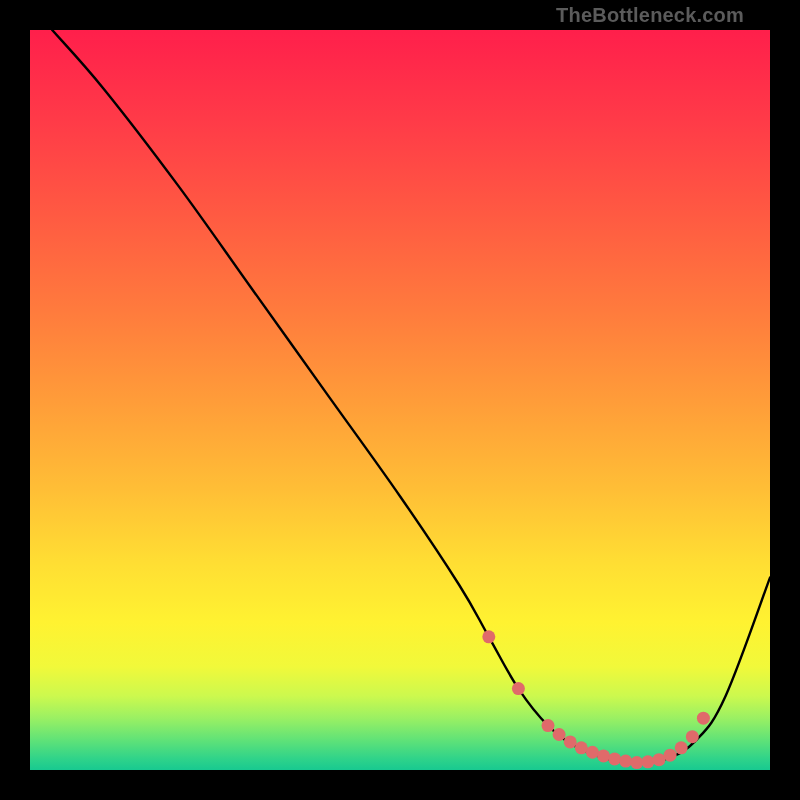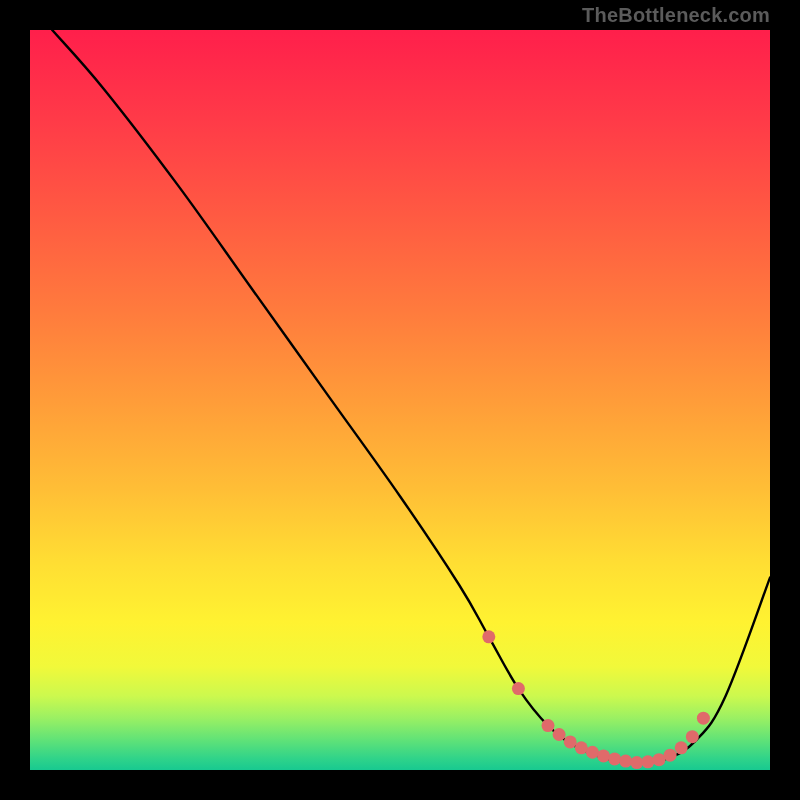--- a/index.html
+++ b/index.html
@@ -9,21 +9,20 @@
     height: 800px;
     background: #000;
     overflow: hidden;
     font-family: Arial, Helvetica, sans-serif;
   }
   .frame {
     position: relative;
     width: 752px;
     height: 800px;
     background: #000;
-    padding-left: 26px;
   }
   .watermark {
     position: absolute;
     top: 4px;
     right: 8px;
     color: #5b5b5b;
     font-size: 20px;
     font-weight: 600;
     letter-spacing: 0.2px;
     user-select: none;

